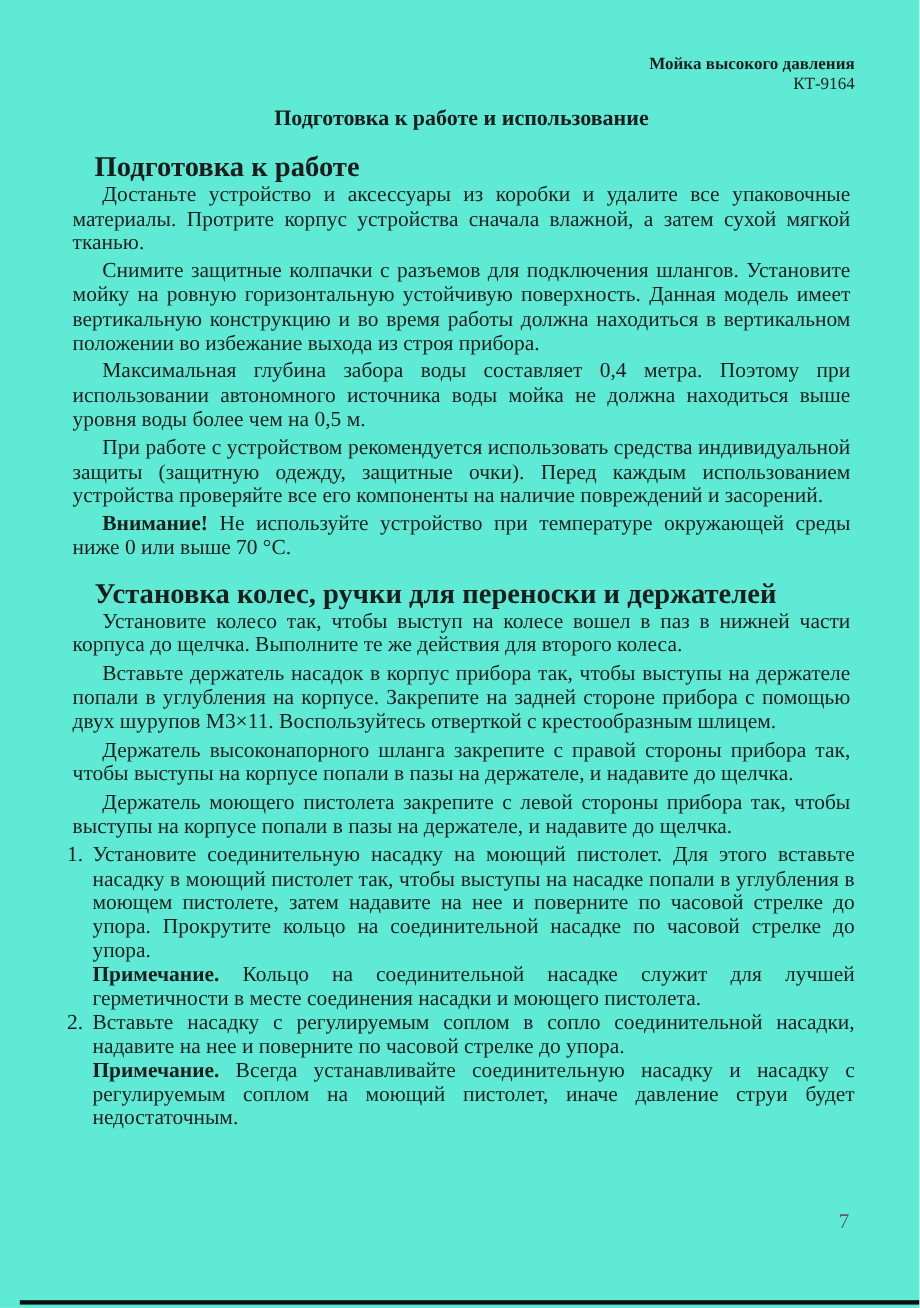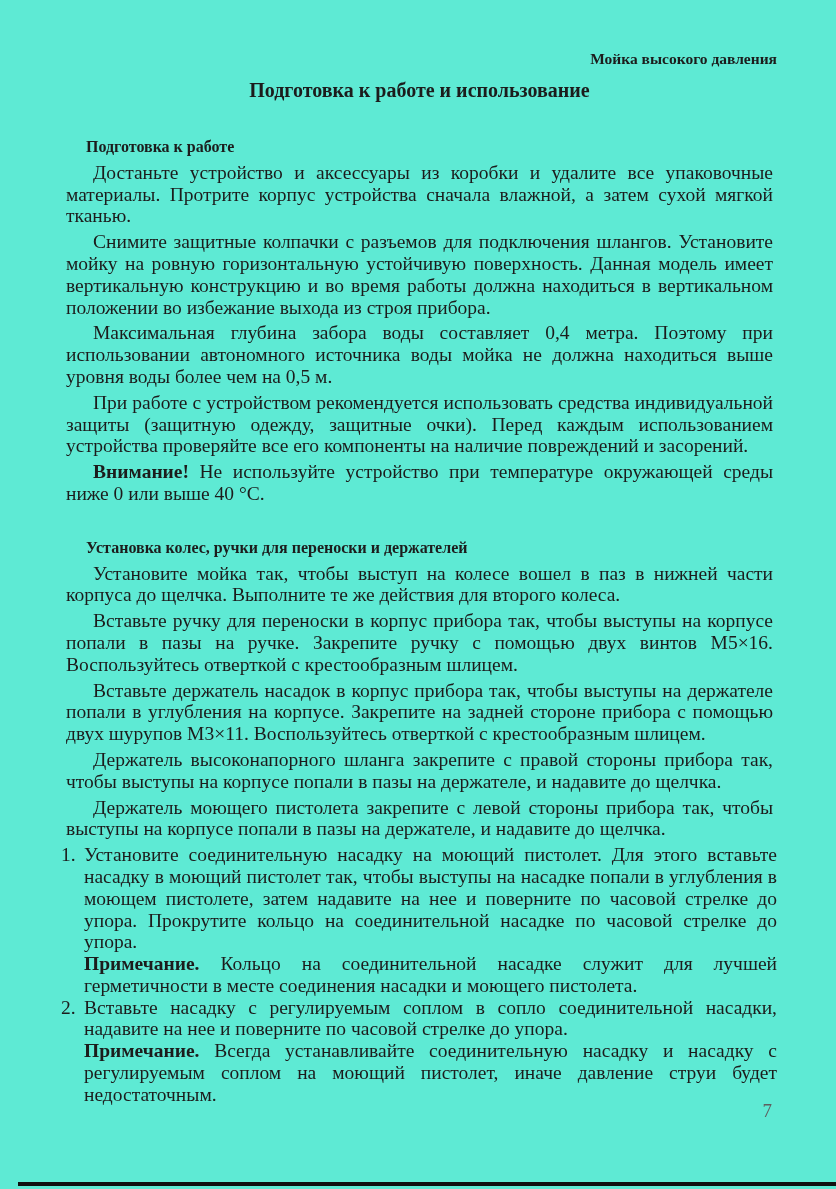--- a/index.html
+++ b/index.html
@@ -32,24 +32,24 @@
   }
   .page-title {
     text-align: center;
     font-weight: bold;
     font-size: 20px;
     line-height: 27px;
     margin-top: 9px;
   }
   .section-heading {
     font-weight: bold;
-    font-size: 16px;
+    font-size: 26px;
     line-height: 21.8px;
     margin-left: 24px;
-    margin-top: 32px;
+    margin-top: 19px;
   }
   .para {
     font-size: 19.5px;
     line-height: 21.8px;
     text-align: justify;
     text-indent: 27px;
     margin: 4px;
     hyphens: auto;
   }
   .list {
@@ -94,37 +94,37 @@
   }
 </style>
 </head>
 <body>
 
 <div class="page">
   <div class="content">
 
     <div class="doc-header">
       <div class="product">Мойка высокого давления</div>
+      <div class="model">КТ-9164</div>
     </div>
 
     <div class="page-title">Подготовка к работе и использование</div>
 
     <div class="section">
       <div class="section-heading">Подготовка к работе</div>
       <p class="para"><b class="lead"></b><span>Достаньте устройство и аксессуары из коробки и удалите все упаковочные материалы. Протрите корпус устройства сначала влажной, а затем сухой мягкой тканью.</span></p>
       <p class="para"><b class="lead"></b><span>Снимите защитные колпачки с разъемов для подключения шлангов. Установите мойку на ровную горизонтальную устойчивую поверхность. Данная модель имеет вертикальную конструкцию и во время работы должна находиться в вертикальном положении во избежание выхода из строя прибора.</span></p>
       <p class="para"><b class="lead"></b><span>Максимальная глубина забора воды составляет 0,4 метра. Поэтому при использовании автономного источника воды мойка не должна находиться выше уровня воды более чем на 0,5 м.</span></p>
       <p class="para"><b class="lead"></b><span>При работе с устройством рекомендуется использовать средства индивидуальной защиты (защитную одежду, защитные очки). Перед каждым использованием устройства проверяйте все его компоненты на наличие повреждений и засорений.</span></p>
-      <p class="para"><b class="lead">Внимание!</b><span> Не используйте устройство при температуре окружающей среды ниже 0 или выше 40 °С.</span></p>
+      <p class="para"><b class="lead">Внимание!</b><span> Не используйте устройство при температуре окружающей среды ниже 0 или выше 70 °С.</span></p>
     </div>
 
     <div class="section">
       <div class="section-heading">Установка колес, ручки для переноски и держателей</div>
-      <p class="para"><b class="lead"></b><span>Установите мойка так, чтобы выступ на колесе вошел в паз в нижней части корпуса до щелчка. Выполните те же действия для второго колеса.</span></p>
-      <p class="para"><b class="lead"></b><span>Вставьте ручку для переноски в корпус прибора так, чтобы выступы на корпусе попали в пазы на ручке. Закрепите ручку с помощью двух винтов М5×16. Воспользуйтесь отверткой с крестообразным шлицем.</span></p>
+      <p class="para"><b class="lead"></b><span>Установите колесо так, чтобы выступ на колесе вошел в паз в нижней части корпуса до щелчка. Выполните те же действия для второго колеса.</span></p>
       <p class="para"><b class="lead"></b><span>Вставьте держатель насадок в корпус прибора так, чтобы выступы на держателе попали в углубления на корпусе. Закрепите на задней стороне прибора с помощью двух шурупов М3×11. Воспользуйтесь отверткой с крестообразным шлицем.</span></p>
       <p class="para"><b class="lead"></b><span>Держатель высоконапорного шланга закрепите с правой стороны прибора так, чтобы выступы на корпусе попали в пазы на держателе, и надавите до щелчка.</span></p>
       <p class="para"><b class="lead"></b><span>Держатель моющего пистолета закрепите с левой стороны прибора так, чтобы выступы на корпусе попали в пазы на держателе, и надавите до щелчка.</span></p>
     </div>
 
     <div class="section">
       <div class="list">
 
         <div class="list-item">
           <span class="item-number">1.</span>

